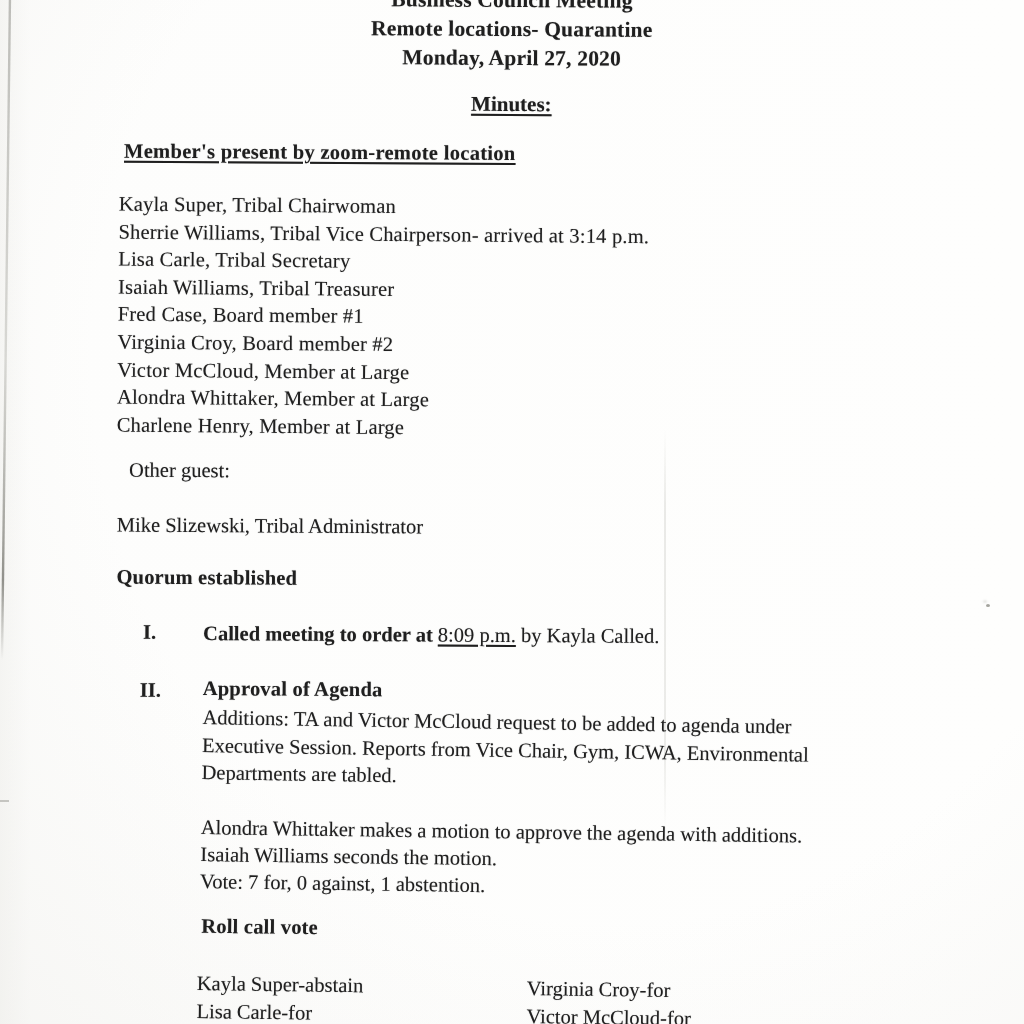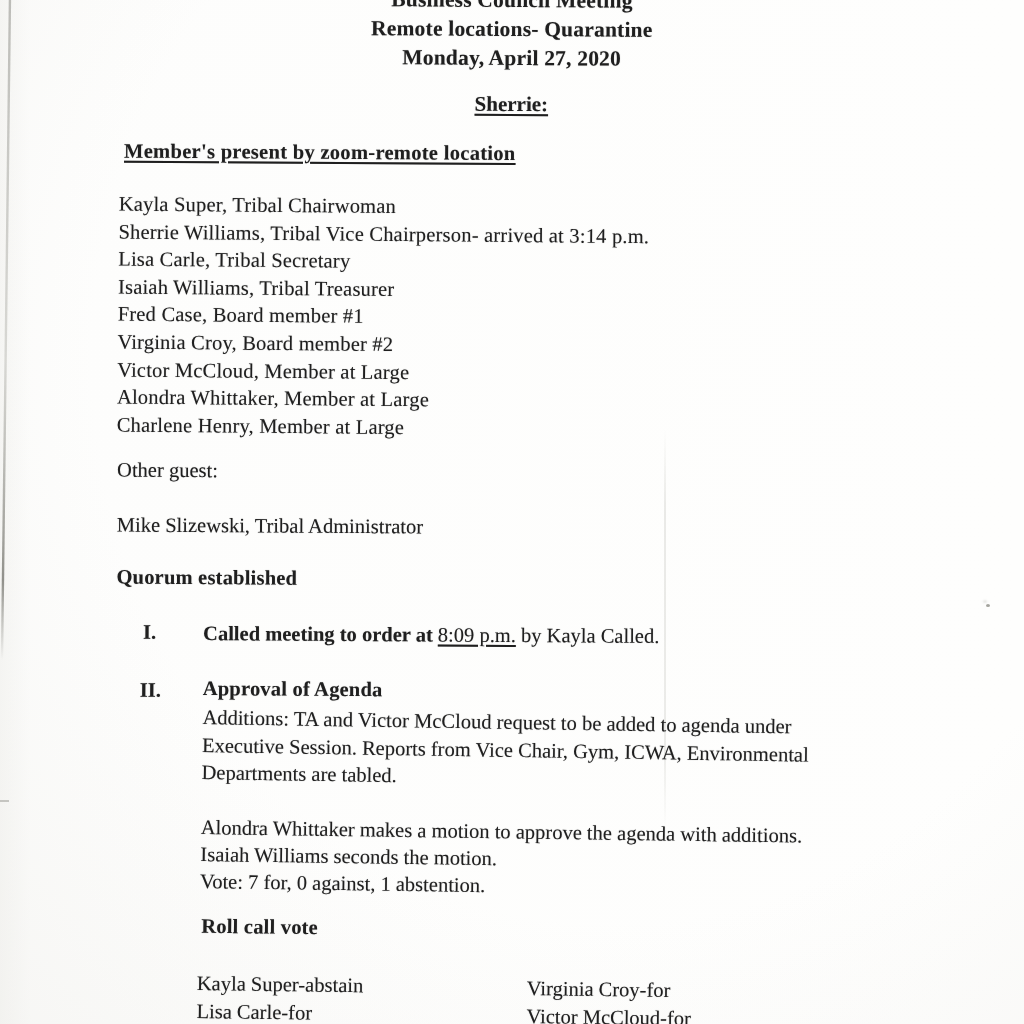--- a/index.html
+++ b/index.html
@@ -59,21 +59,21 @@
   }
   .member-list {
     position: absolute;
     left: 120px;
     top: 193px;
     line-height: 27.6px;
     letter-spacing: 0.2px;
     transform: rotate(0.15deg);
     transform-origin: left top;
   }
-  .other-guest-heading { position: absolute; left: 120px; top: 461px; }
+  .other-guest-heading { position: absolute; left: 132px; top: 461px; }
   .other-guest-name    { position: absolute; left: 120px; top: 516px; }
   .quorum              { position: absolute; left: 120px; top: 568px; letter-spacing: 0.2px; }
 
   .numeral-1 { position: absolute; left: 147px; top: 623px; }
   .item1-text { position: absolute; left: 207px; top: 624px; white-space: nowrap; }
   .numeral-2 { position: absolute; left: 144px; top: 681px; }
   .item2-title { position: absolute; left: 207px; top: 679px; letter-spacing: 0.2px; }
 
   .additions-block {
     position: absolute;
@@ -172,21 +172,21 @@
 
   <div class="content">
 
     <div class="doc-header bold">
       <div>Business Council Meeting</div>
       <div>Remote locations- Quarantine</div>
       <div>Monday, April 27, 2020</div>
     </div>
 
     <div class="minutes-heading">
-      <span class="bold ul">Sherrie:</span>
+      <span class="bold ul">Minutes:</span>
     </div>
 
     <div class="members-heading">
       <span class="bold ul">Member's present by zoom-remote location</span>
     </div>
 
     <div class="member-list">
       <div>Kayla Super, Tribal Chairwoman</div>
       <div>Sherrie Williams, Tribal Vice Chairperson- arrived at 3:14 p.m.</div>
       <div>Lisa Carle, Tribal Secretary</div>

